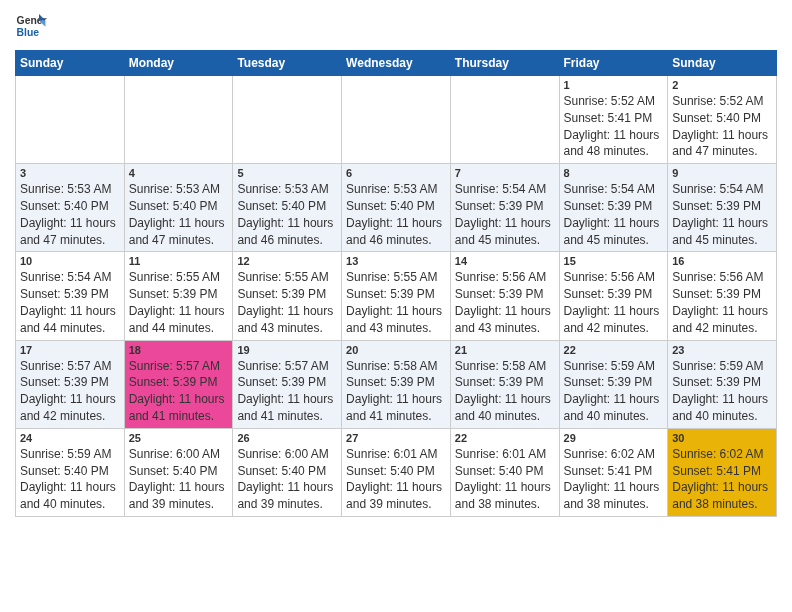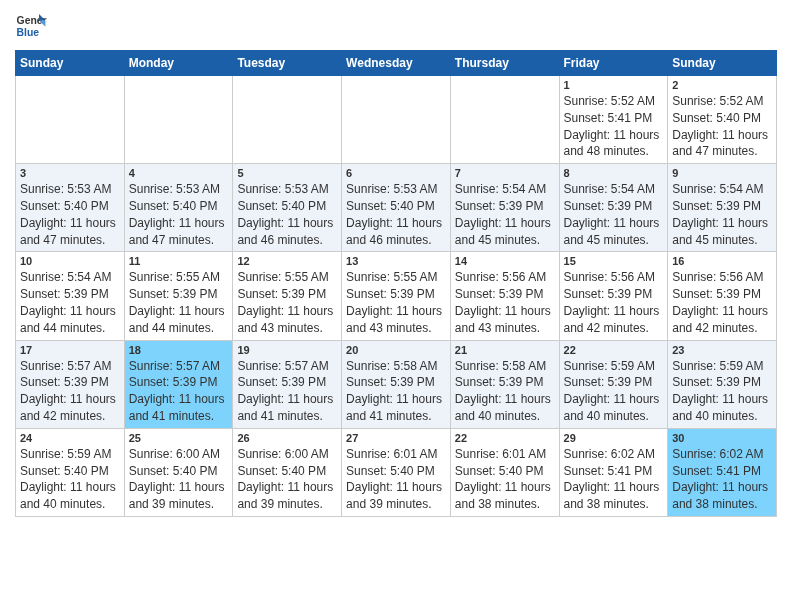--- a/index.html
+++ b/index.html
@@ -227,21 +227,21 @@
 Daylight: 11 hours and 42 minutes.</div>
           </td>
         </tr>
         <tr>
           <td style="background: rgb(238, 242, 249);">
             <span class="day-num">17</span>
             <div class="day-info" style="white-space: pre-line;">Sunrise: 5:57 AM
 Sunset: 5:39 PM
 Daylight: 11 hours and 42 minutes.</div>
           </td>
-          <td style="background: #7dd3fc;">
+          <td style="background: #ec4899;">
             <span class="day-num">18</span>
             <div class="day-info" style="white-space: pre-line;">Sunrise: 5:57 AM
 Sunset: 5:39 PM
 Daylight: 11 hours and 41 minutes.</div>
           </td>
           <td style="background: rgb(238, 242, 249); margin-top: 16px;">
             <span class="day-num">19</span>
             <div class="day-info" style="white-space: pre-line;">Sunrise: 5:57 AM
 Sunset: 5:39 PM
 Daylight: 11 hours and 41 minutes.</div>
@@ -301,21 +301,21 @@
             <div class="day-info" style="white-space: pre-line;">Sunrise: 6:01 AM
 Sunset: 5:40 PM
 Daylight: 11 hours and 38 minutes.</div>
           </td>
           <td style="background: rgb(255, 255, 255); margin-top: 28px;">
             <span class="day-num">29</span>
             <div class="day-info" style="white-space: pre-line;">Sunrise: 6:02 AM
 Sunset: 5:41 PM
 Daylight: 11 hours and 38 minutes.</div>
           </td>
-          <td style="background: #7dd3fc;">
+          <td style="background: #eab308;">
             <span class="day-num">30</span>
             <div class="day-info" style="white-space: pre-line;">Sunrise: 6:02 AM
 Sunset: 5:41 PM
 Daylight: 11 hours and 38 minutes.</div>
           </td>
         </tr>
       </tbody>
   </table>
 </div>
 

